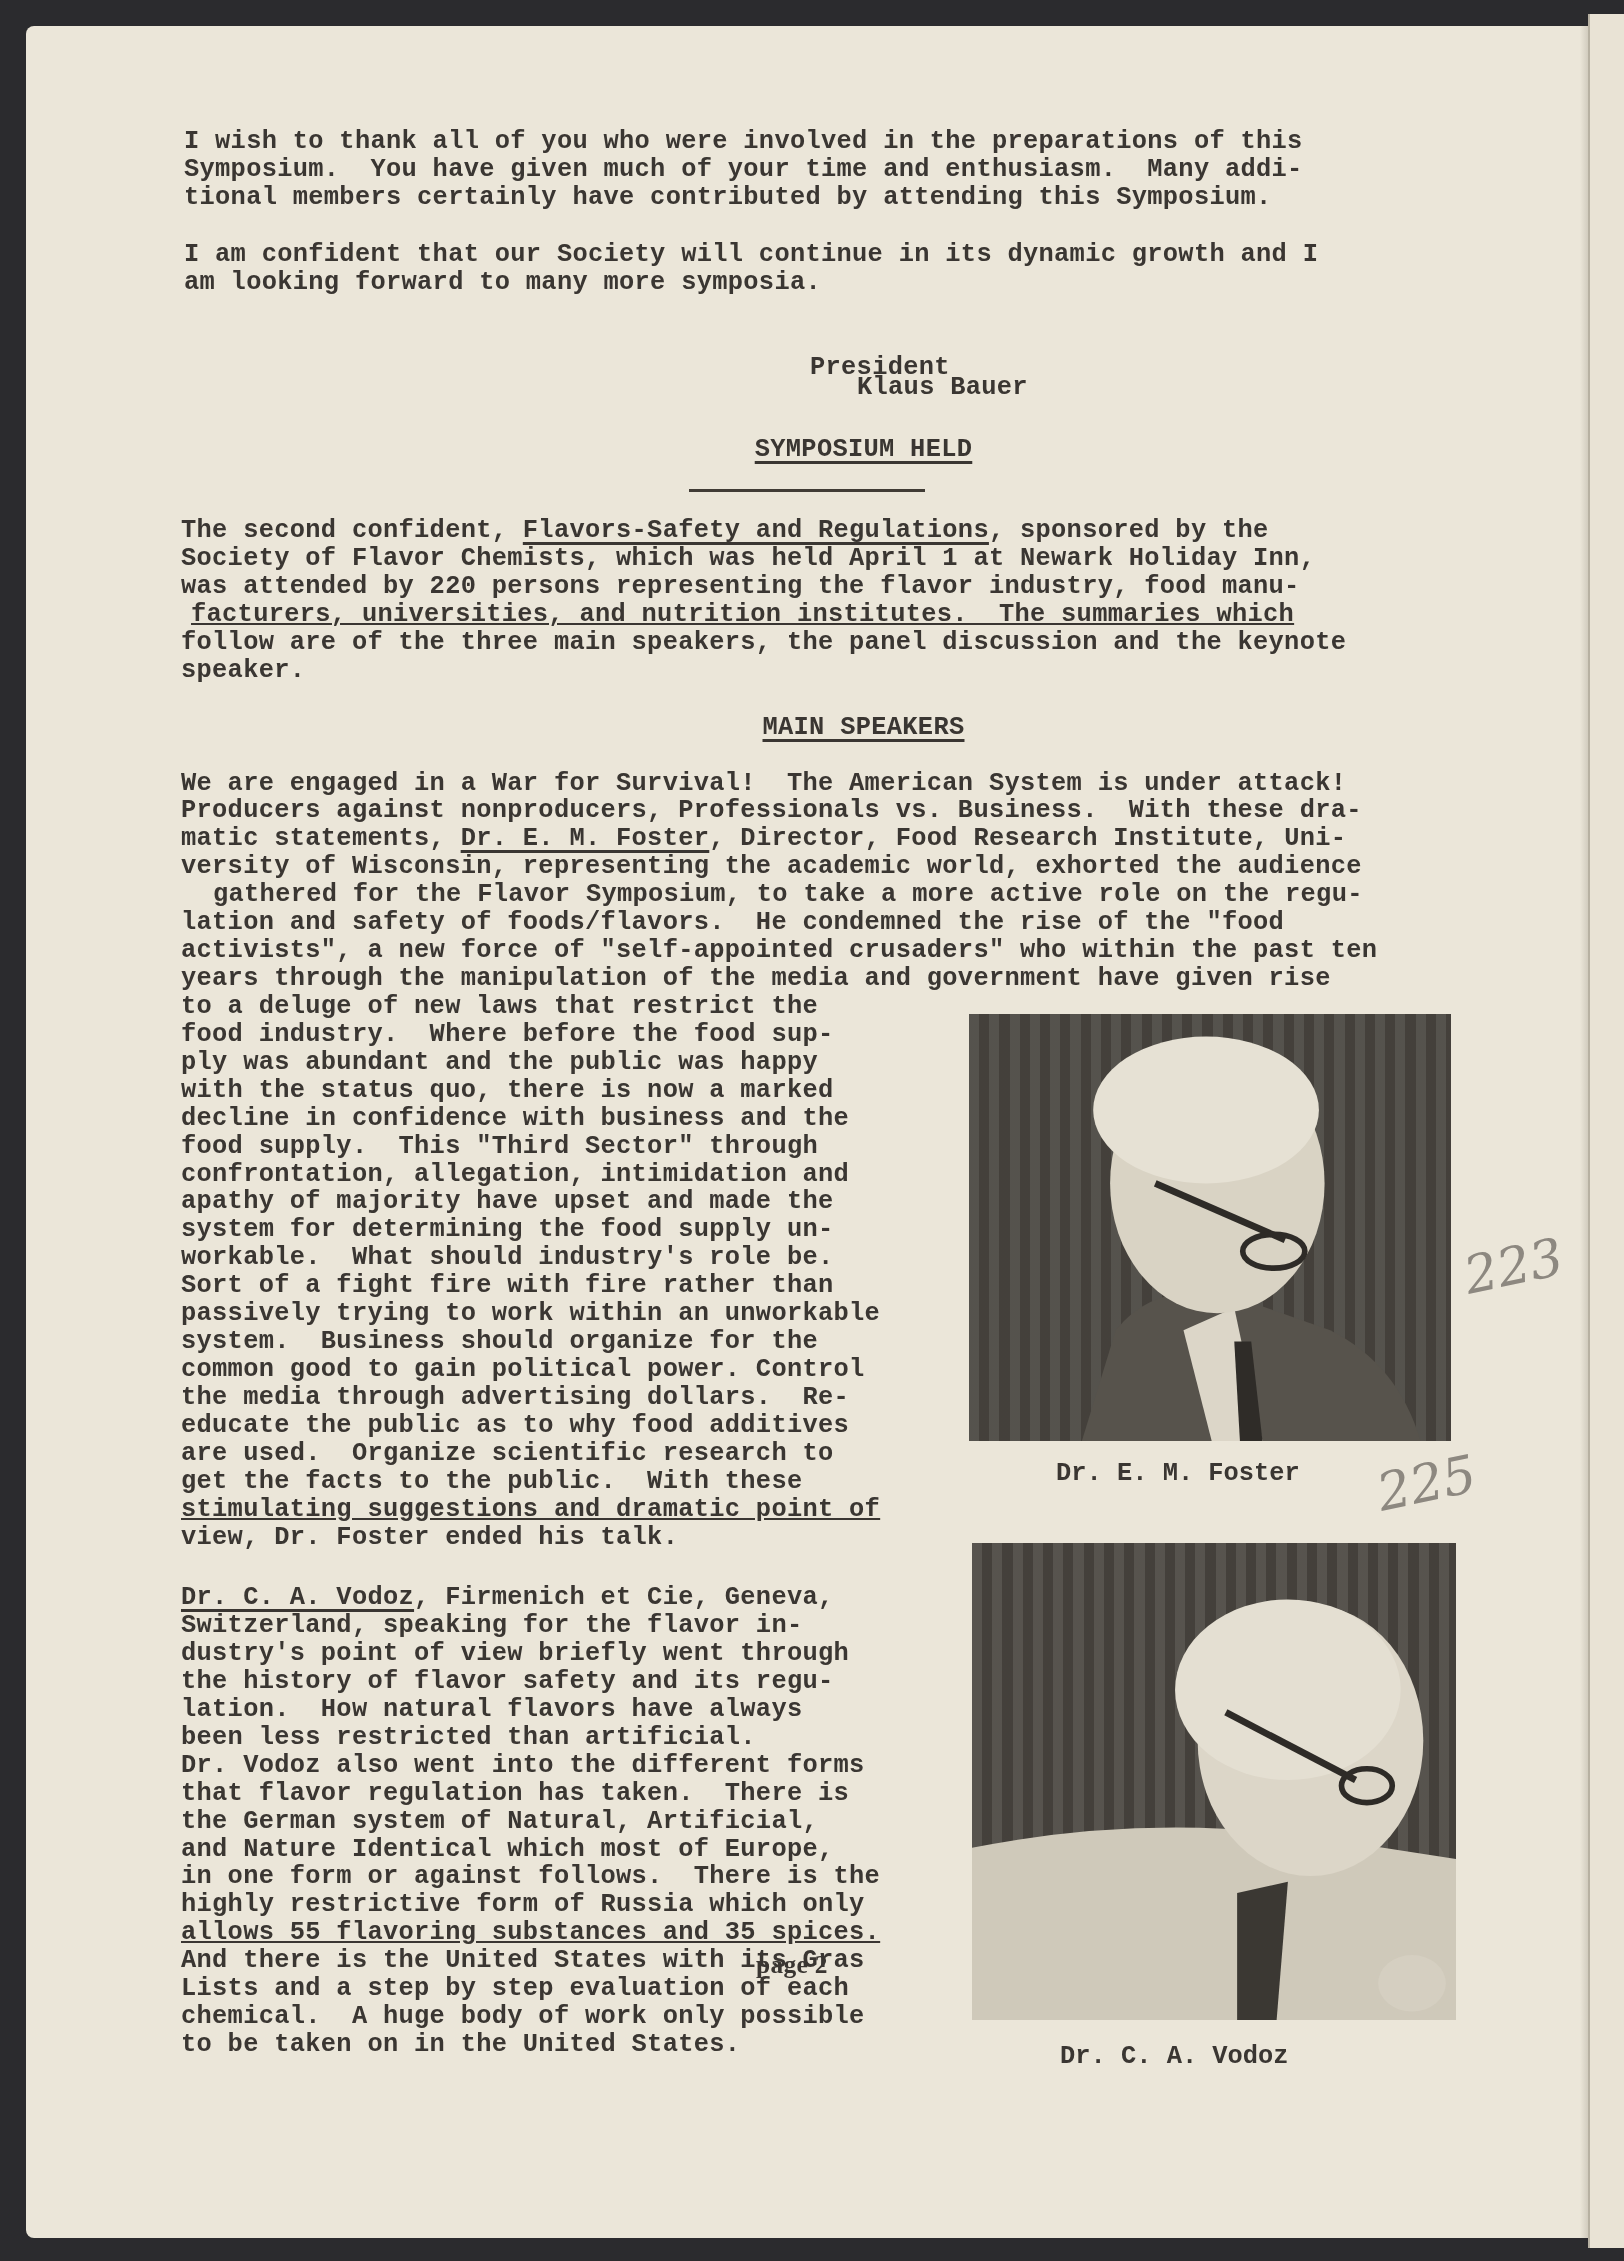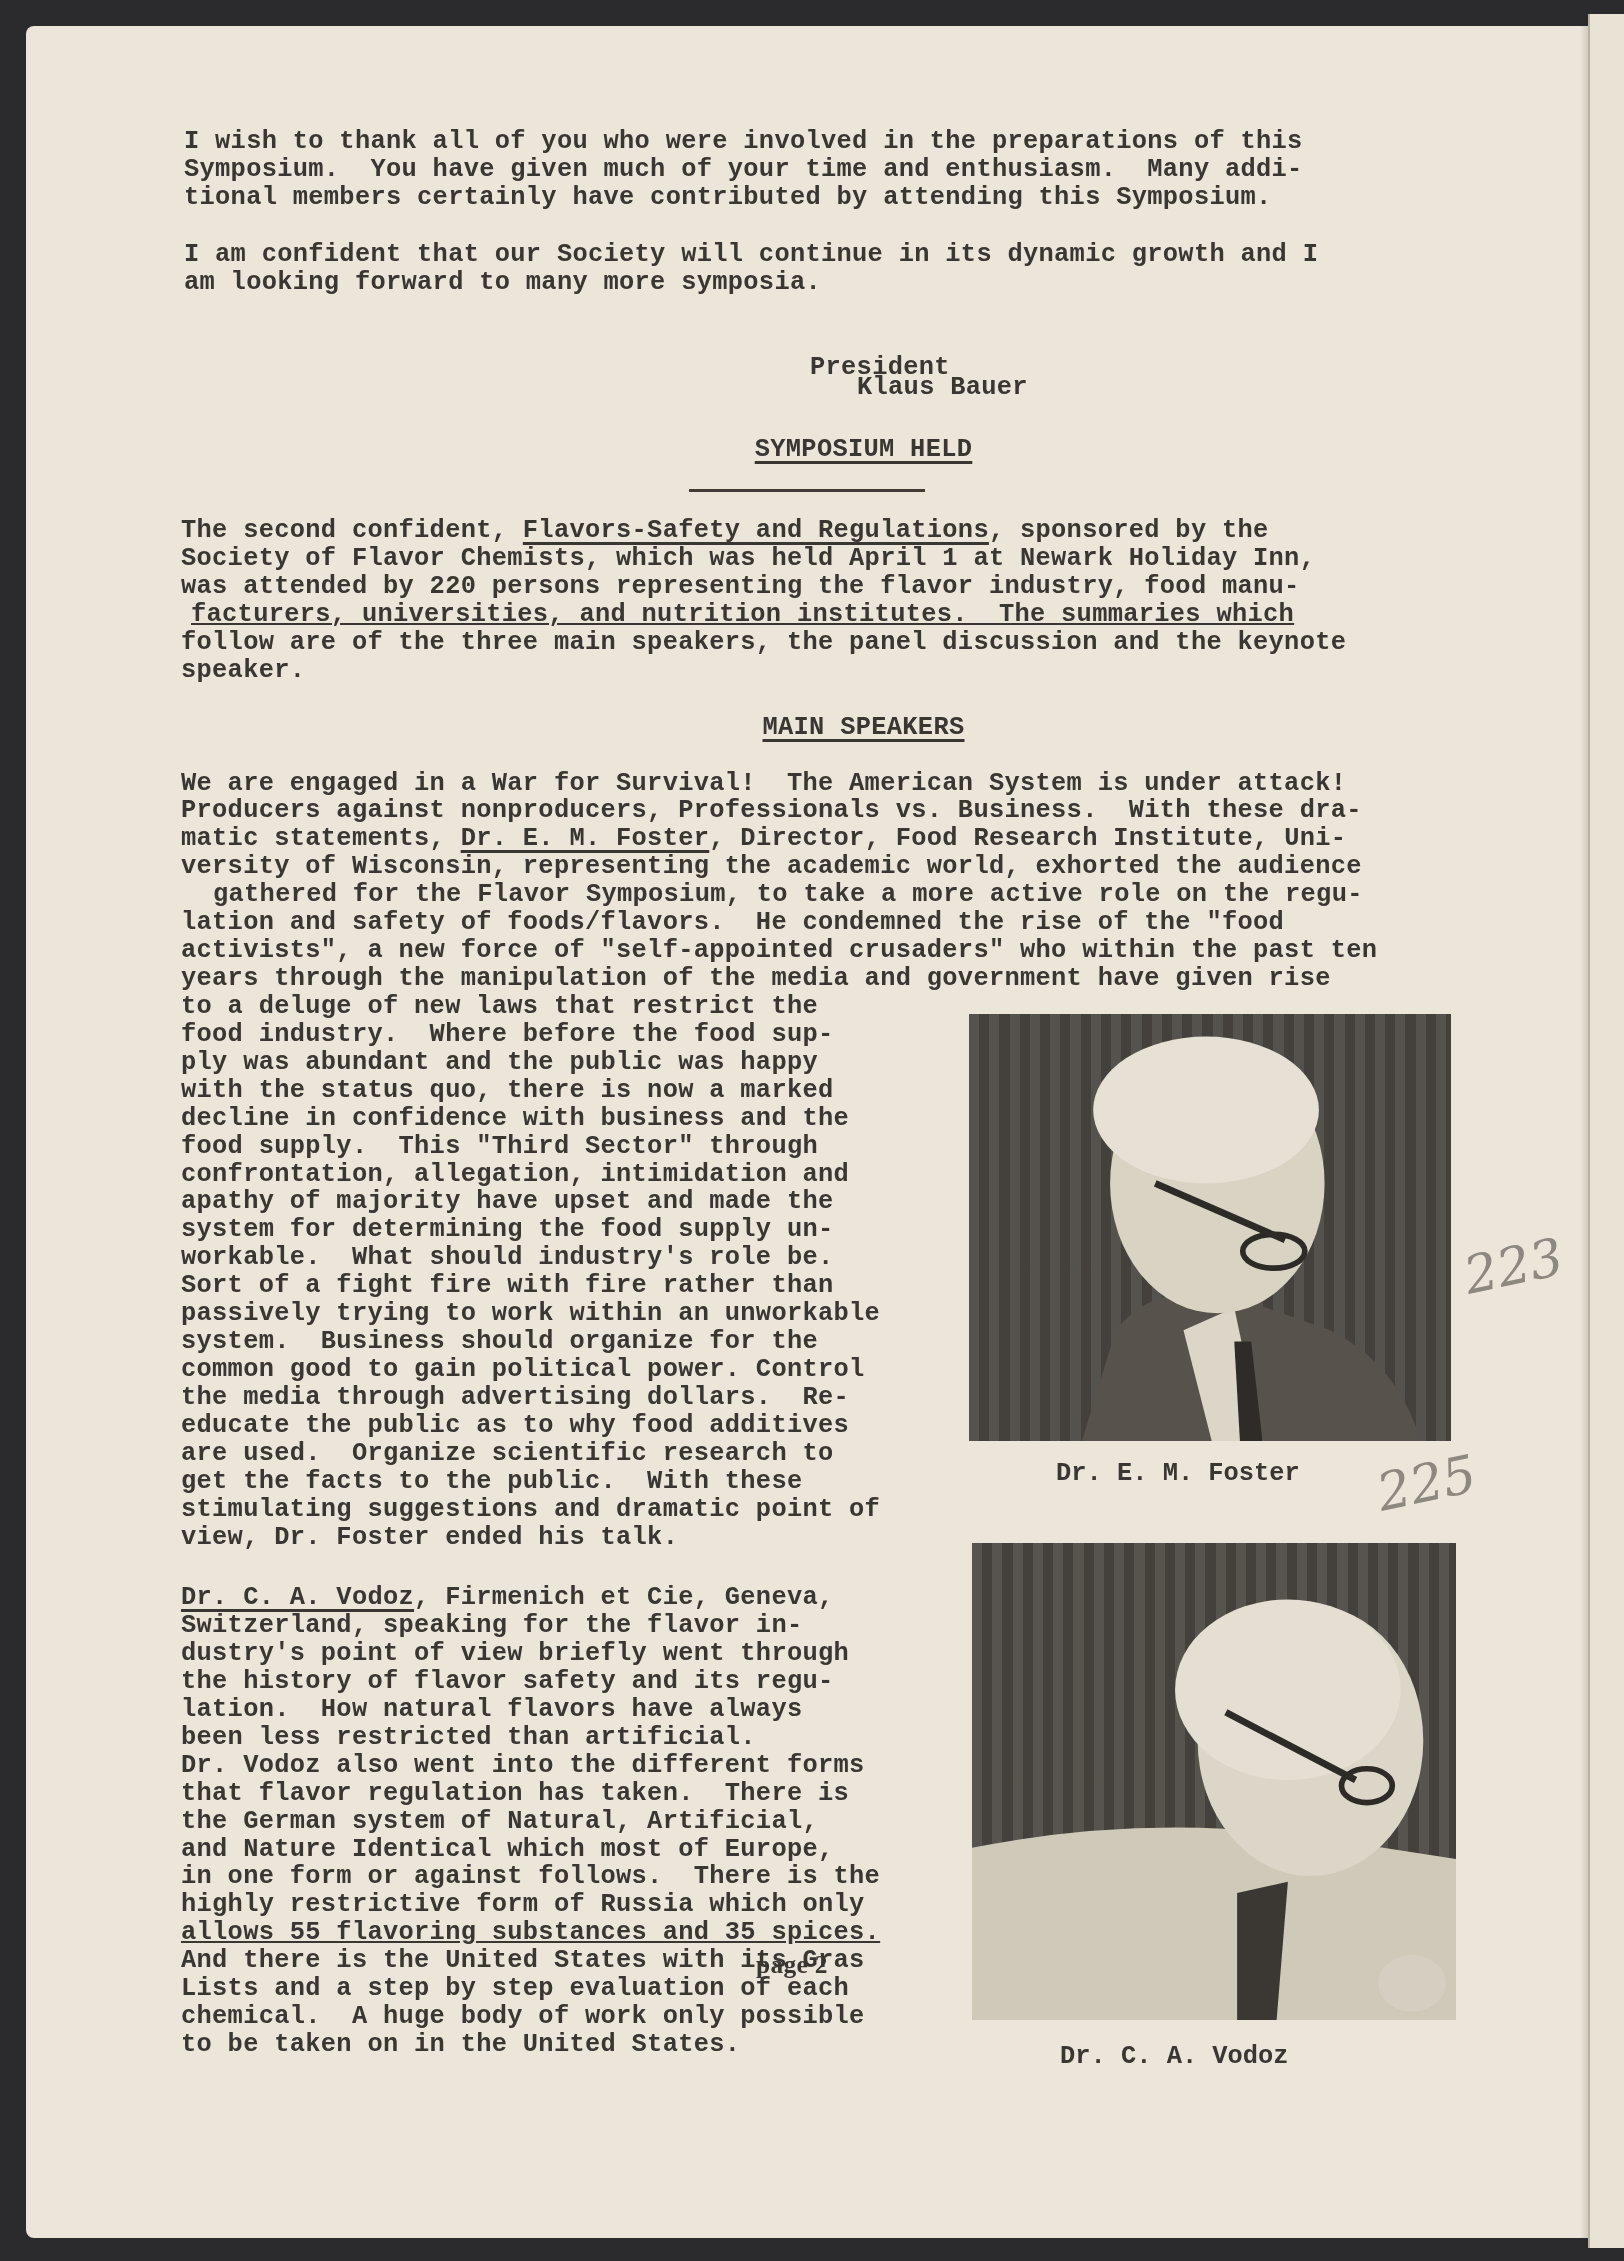--- a/index.html
+++ b/index.html
@@ -96,21 +96,21 @@
     <div class="t" style="left: 181px; top: 1216px;">system for determining the food supply un-</div>
     <div class="t" style="left: 181px; top: 1244px;">workable.  What should industry's role be.</div>
     <div class="t" style="left: 181px; top: 1272px;">Sort of a fight fire with fire rather than</div>
     <div class="t" style="left: 181px; top: 1300px;">passively trying to work within an unworkable</div>
     <div class="t" style="left: 181px; top: 1328px;">system.  Business should organize for the</div>
     <div class="t" style="left: 181px; top: 1356px;">common good to gain political power. Control</div>
     <div class="t" style="left: 181px; top: 1384px;">the media through advertising dollars.  Re-</div>
     <div class="t" style="left: 181px; top: 1412px;">educate the public as to why food additives</div>
     <div class="t" style="left: 181px; top: 1440px;">are used.  Organize scientific research to</div>
     <div class="t" style="left: 181px; top: 1468px;">get the facts to the public.  With these</div>
-    <div class="t" style="left: 181px; top: 1496px;">stimulating suggestions and dramatic point of</div>
+    <div class="t" style="left: 181px; top: 1496px; text-decoration: underline;">stimulating suggestions and dramatic point of</div>
     <div class="t" style="left: 181px; top: 1524px;">view, Dr. Foster ended his talk.</div>
   </div>
 <div id="vodoz-col">
     <div class="t" style="left: 181px; top: 1584px;"><span class="ul">Dr. C. A. Vodoz</span><span>, Firmenich et Cie, Geneva,</span></div>
     <div class="t" style="left: 181px; top: 1612px;"><span>Switzerland, speaking for the flavor in-</span></div>
     <div class="t" style="left: 181px; top: 1640px;"><span>dustry's point of view briefly went through</span></div>
     <div class="t" style="left: 181px; top: 1668px;"><span>the history of flavor safety and its regu-</span></div>
     <div class="t" style="left: 181px; top: 1696px;"><span>lation.  How natural flavors have always</span></div>
     <div class="t" style="left: 181px; top: 1724px;"><span>been less restricted than artificial.</span></div>
     <div class="t" style="left: 181px; top: 1752px;"><span>Dr. Vodoz also went into the different forms</span></div>

